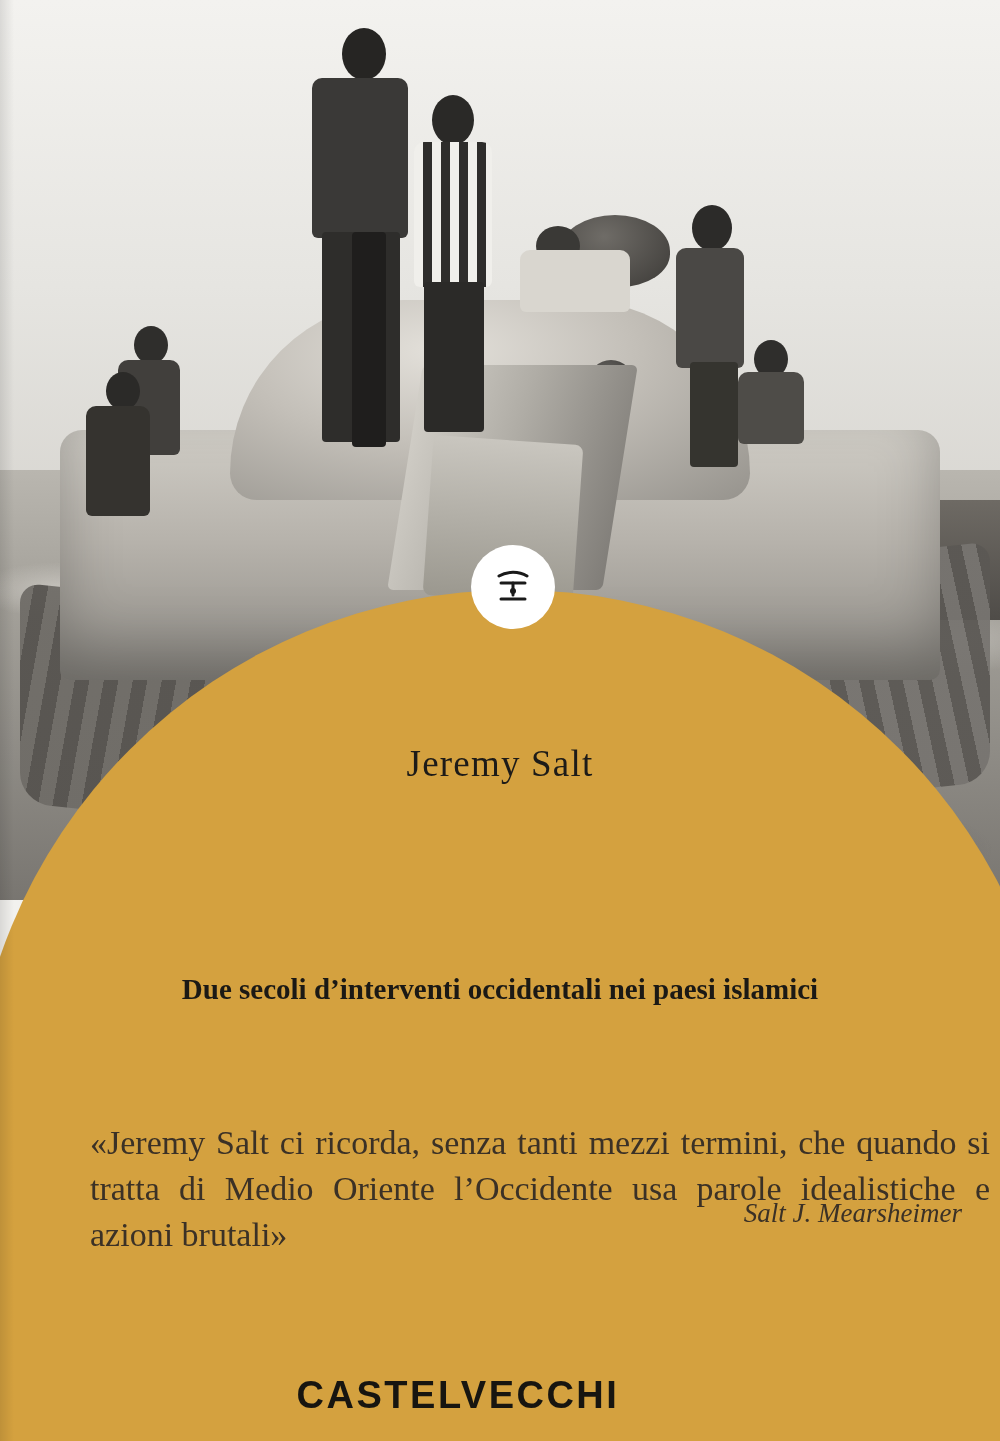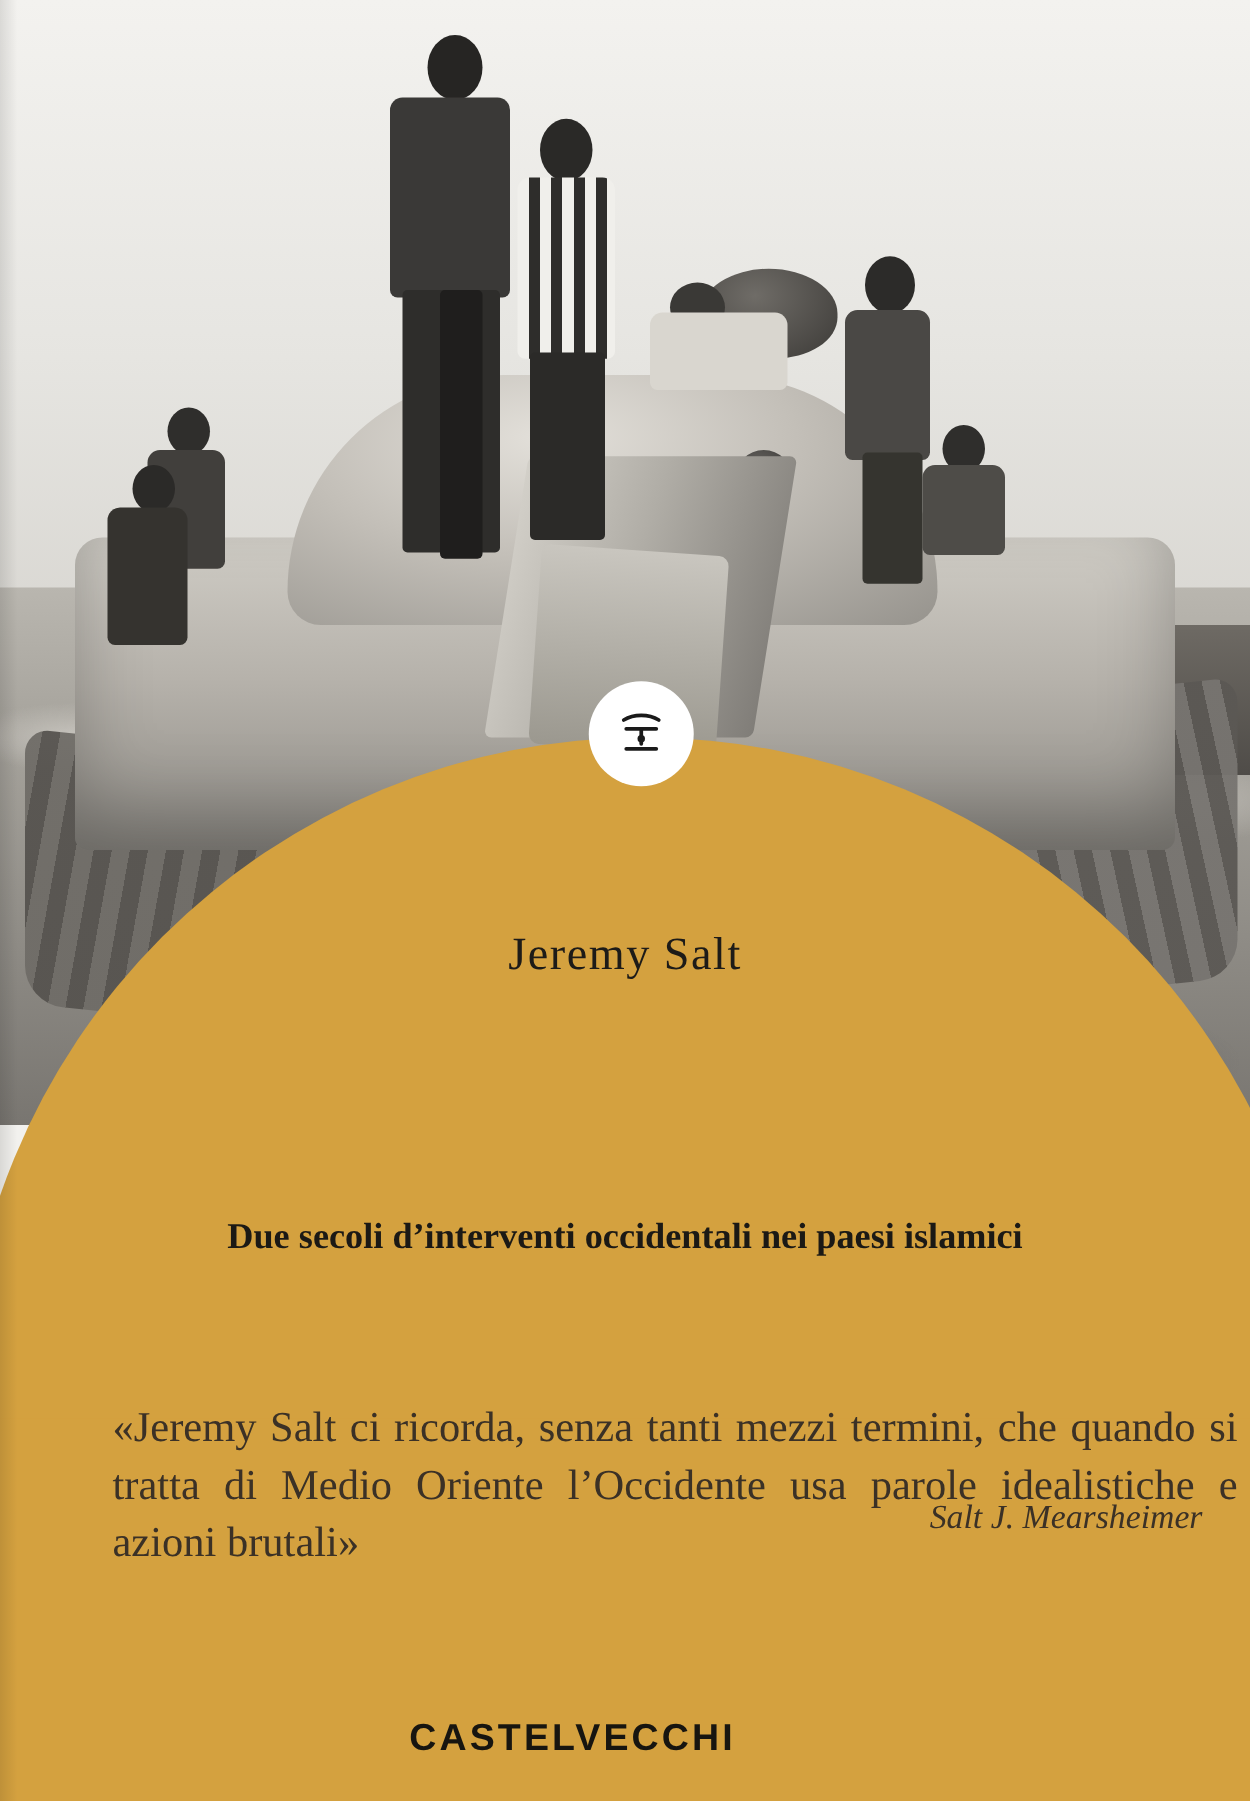--- a/index.html
+++ b/index.html
@@ -258,21 +258,21 @@
     font-size: 27px;
     color: #3b3126;
   }
   .publisher {
     position: absolute;
     left: 0; top: 1374px;
     width: 916px;
     text-align: center;
     font-family: "Liberation Sans", sans-serif;
     font-weight: bold;
-    font-size: 30px;
+    font-size: 38px;
     letter-spacing: 2.5px;
     color: #171510;
   }
   .spine-shade {
     position: absolute;
     left: 0; top: 0;
     width: 14px; height: 1441px;
     background: linear-gradient(90deg, rgba(0,0,0,.10), rgba(0,0,0,0));
     pointer-events: none;
   }

